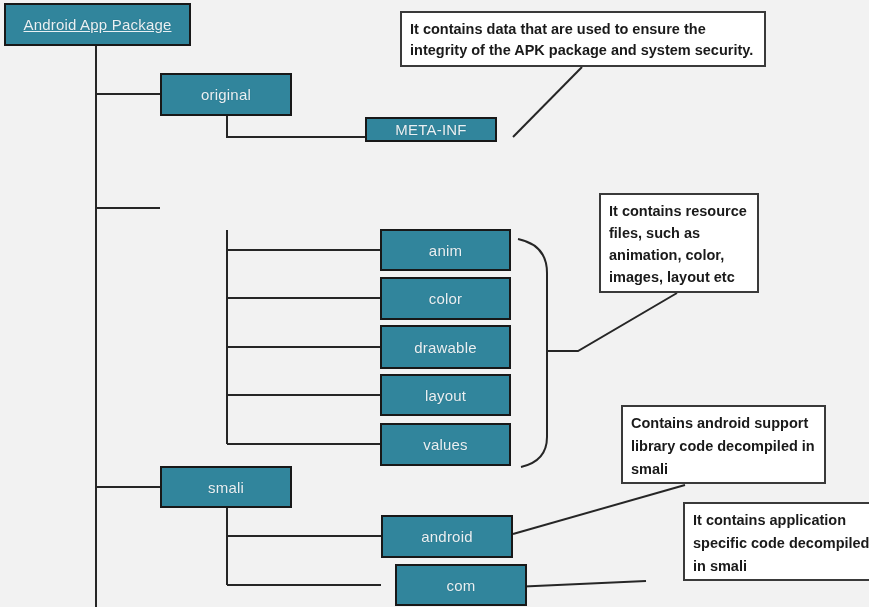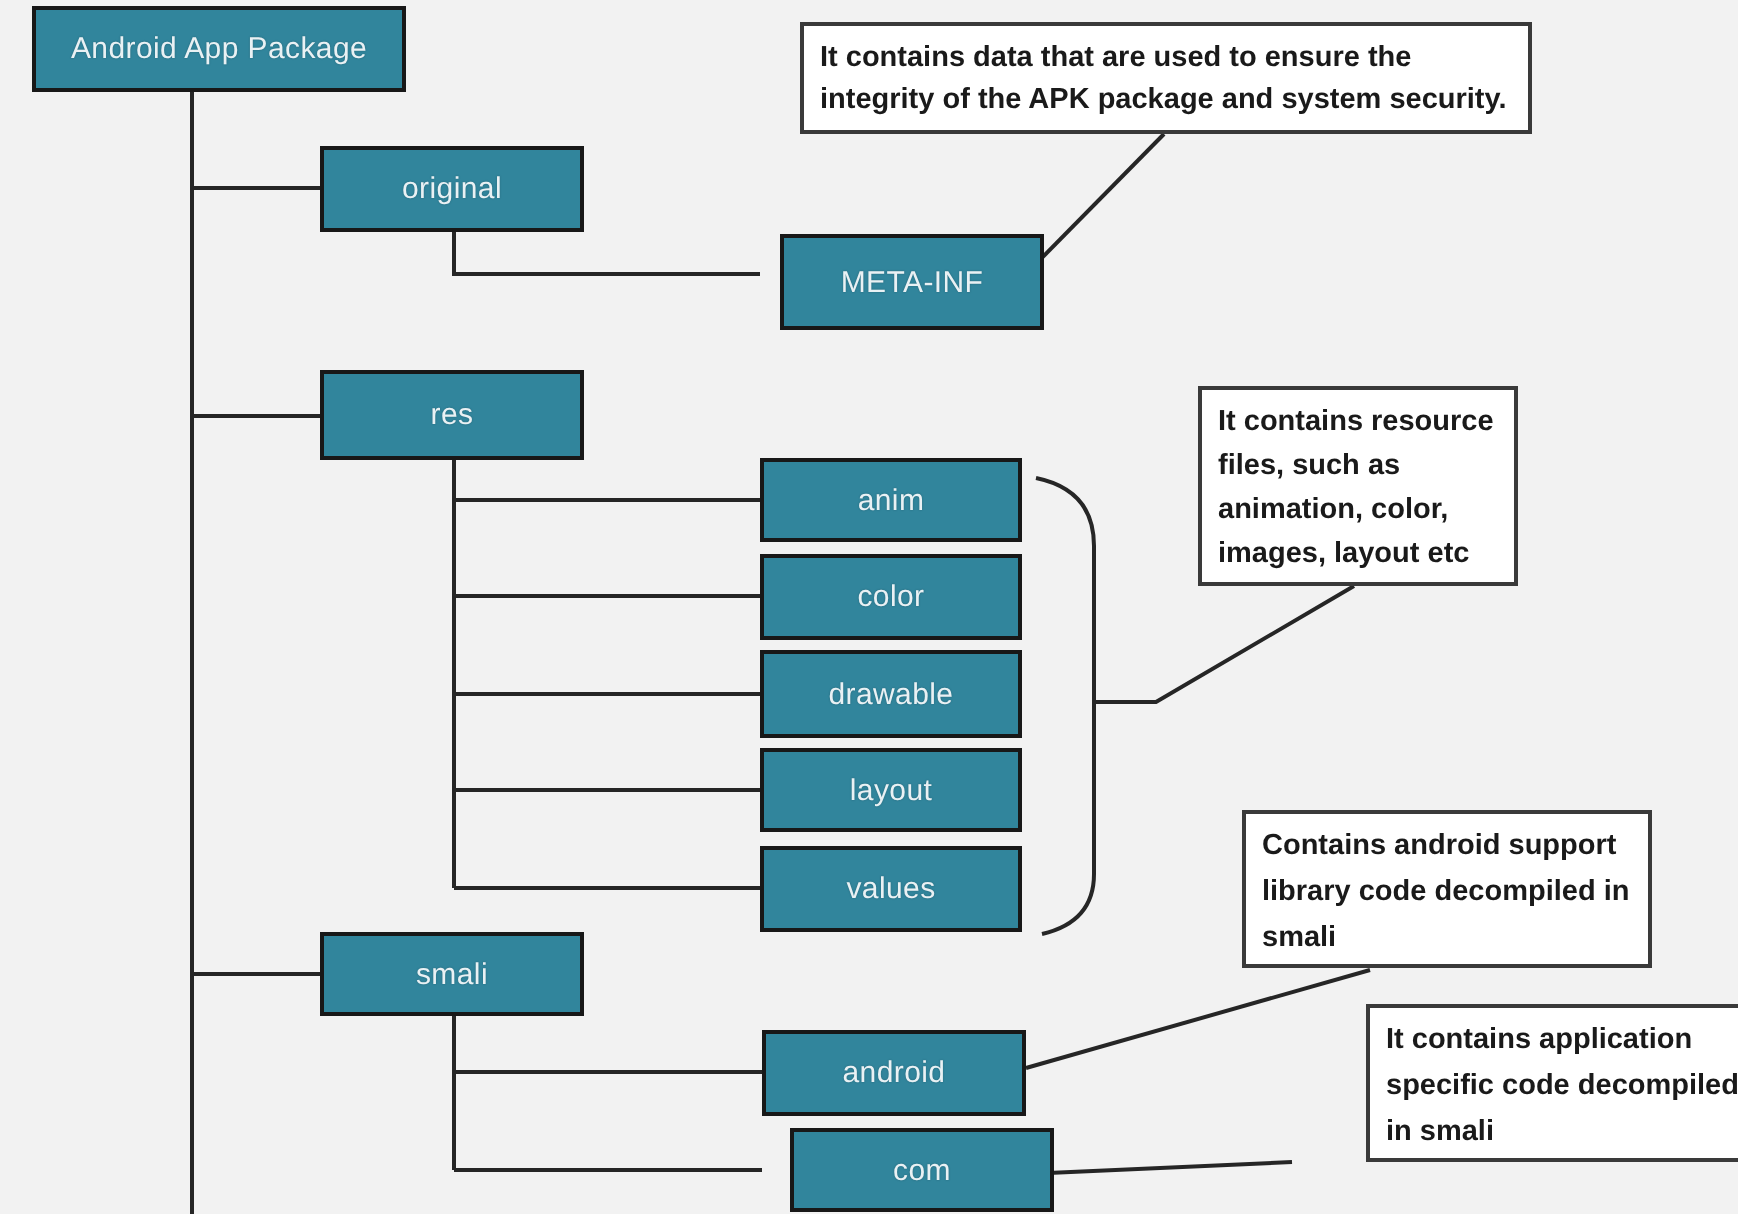--- a/index.html
+++ b/index.html
@@ -68,27 +68,26 @@
     <path d="M227,536 H381"></path>
     <path d="M227,585 H381"></path>
     <path d="M582,67 L513,137"></path>
     <path d="M518,239 Q547,245 547,273 L547,437 Q547,461 521,467"></path>
     <path d="M547,351 H567"></path>
     <path d="M567,351 H578 L677,293"></path>
     <path d="M513,534 Q570,518 685,485"></path>
     <path d="M646,581 L513,587"></path>
   </svg>
 
-  <div class="node" style="left:16px; top:3px; width:187px; height:43px;">Android App Package</div>
+  <div class="node" style="left:4px; top:3px; width:187px; height:43px;text-decoration:underline;">Android App Package</div>
 
   <div class="node" style="left:160px; top:73px; width:132px; height:43px;">original</div>
 
-  <div class="node" style="left:390px; top:117px; width:132px; height:48px;text-align:right;">META-INF</div>
+  <div class="node" style="left:365px; top:117px; width:132px; height:25px;text-align:right;">META-INF</div>
 
-  <div class="node" style="left:160px; top:185px; width:132px; height:45px;">res</div>
 
   <div class="node" style="left:380px; top:229px; width:131px; height:42px;">anim</div>
 
   <div class="node" style="left:380px; top:277px; width:131px; height:43px;">color</div>
 
   <div class="node" style="left:380px; top:325px; width:131px; height:44px;">drawable</div>
 
   <div class="node" style="left:380px; top:374px; width:131px; height:42px;">layout</div>
 
   <div class="node" style="left:380px; top:423px; width:131px; height:43px;">values</div>

